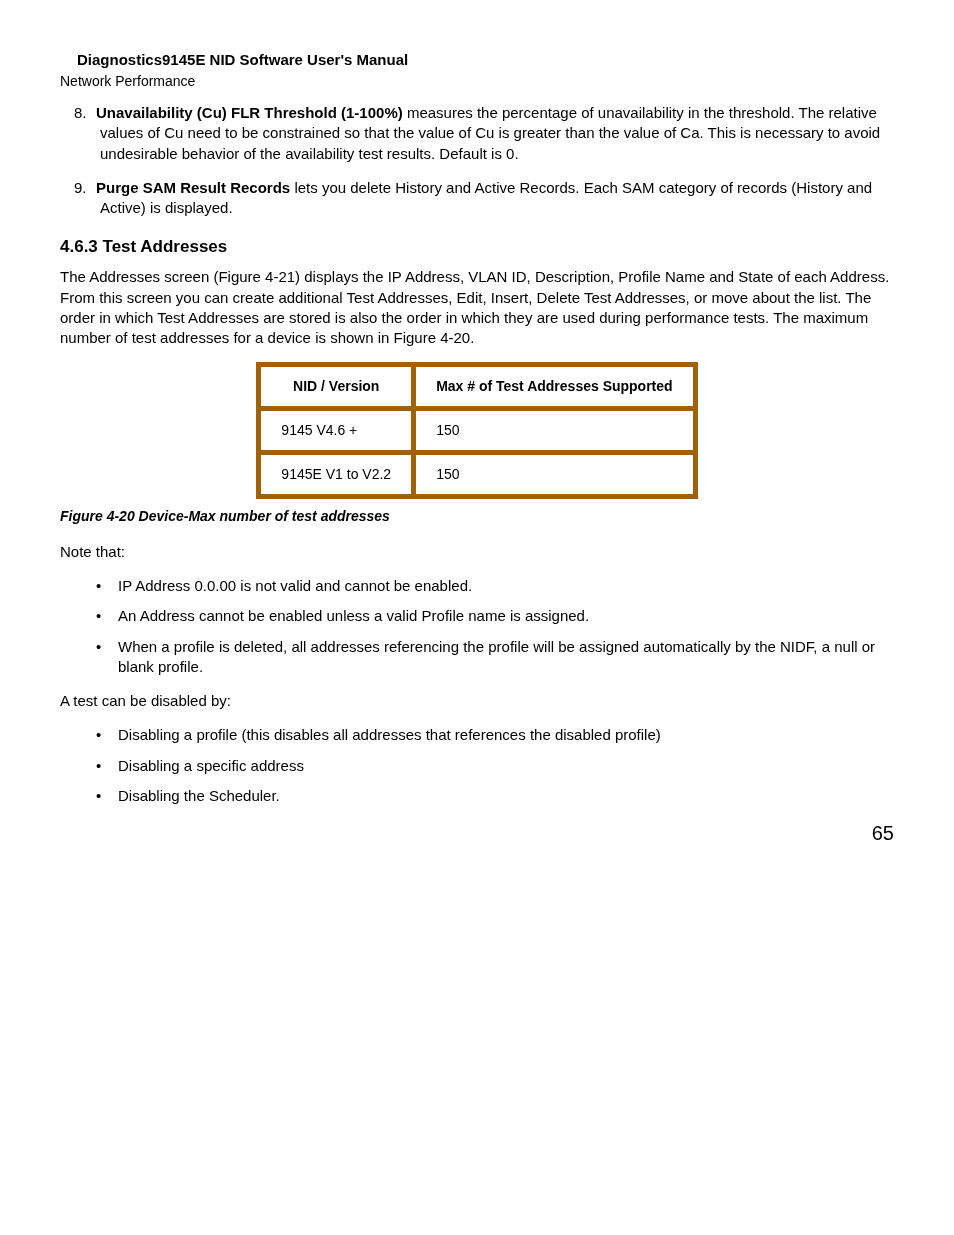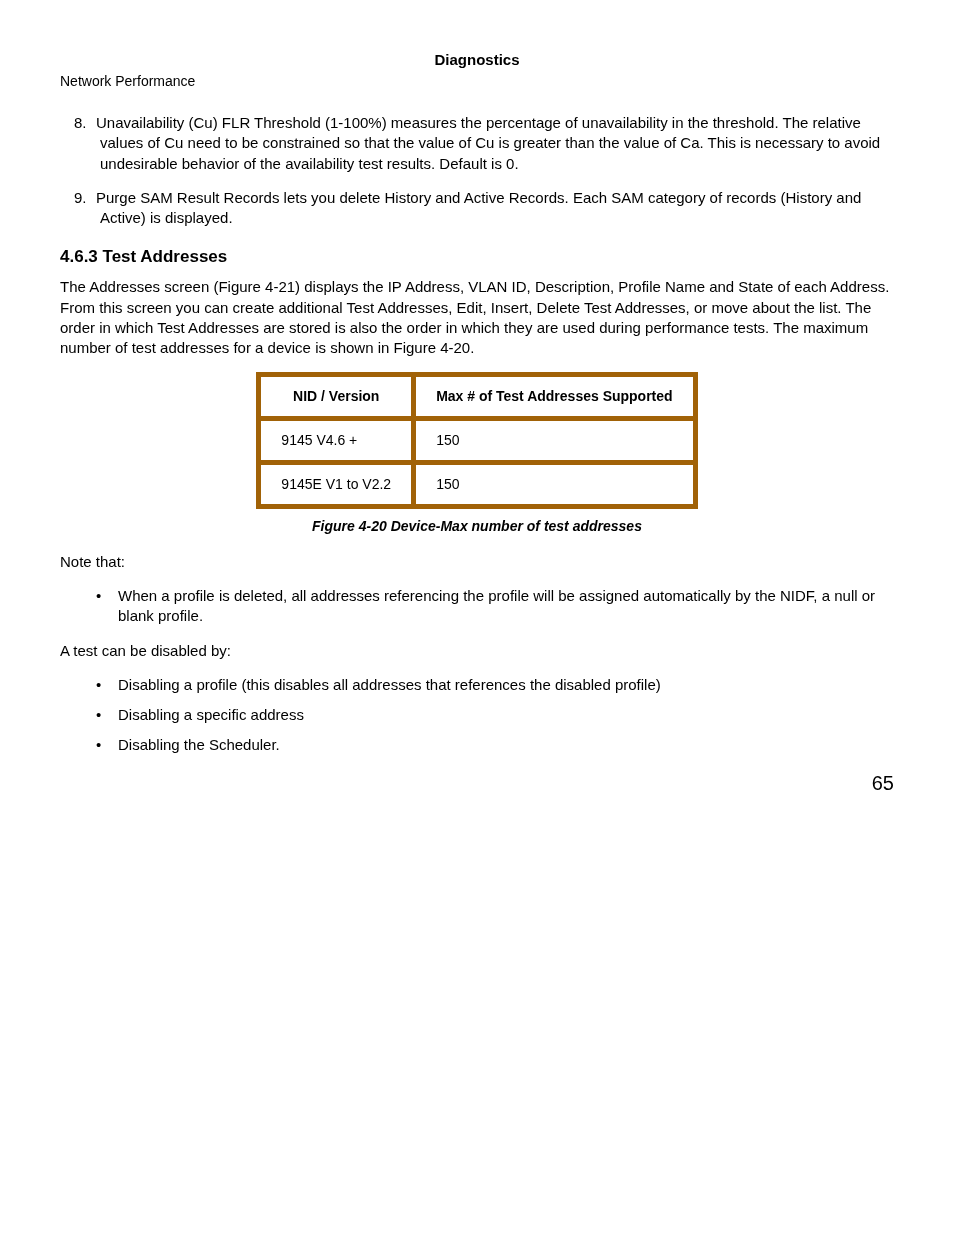--- a/index.html
+++ b/index.html
@@ -6,50 +6,51 @@
     font-family: Arial, Helvetica, sans-serif;
     font-size: 15px;
     color: #000;
     background: #fff;
     margin: 0;
     padding: 50px 60px 40px 60px;
     width: 954px;
     box-sizing: border-box;
     line-height: 1.35;
   }
-  .header { display: flex; justify-content: center; font-weight: bold; }
-  .subheader { font-size: 14px; margin-top: 2px; margin-bottom: 22px; }
+  .header { display: flex; justify-content: flex-start; font-weight: bold; margin-left: 17px; }
+  .subheader { font-size: 14px; margin-top: 2px; margin-bottom: 12px; }
   ol.numbered { list-style: none; padding-left: 40px; margin: 0; }
   ol.numbered > li { margin-bottom: 14px; text-align: left; }
   ol.numbered .num { display: inline-block; width: 22px; margin-left: -26px; }
-  .bold { font-weight: normal; }
+  .bold { font-weight: bold; }
   h2.section { font-size: 17px; font-weight: bold; margin: 18px 0 8px 0; }
   p.body { margin: 0 0 14px 0; }
   table.dev {
     border-collapse: collapse;
     margin: 6px auto 8px auto;
     font-size: 14px;
   }
   table.dev th, table.dev td {
     border: 5px solid #a16207;
     padding: 10px 20px;
   }
   table.dev th { font-weight: bold; text-align: center; }
   table.dev td.cnum { text-align: left; }
-  .caption { text-align: center; font-style: italic; font-weight: bold; font-size: 14px; margin-bottom: 16px; }
+  .caption { font-style: italic; font-weight: bold; font-size: 14px; margin-bottom: 16px; }
   ul.bullets { list-style: none; padding-left: 58px; margin: 0 0 14px 0; }
   ul.bullets > li { margin-bottom: 10px; position: relative; }
   ul.bullets > li::before { content: "•"; position: absolute; left: -22px; }
   .pagenum { text-align: right; font-size: 20px; }
 </style>
 </head>
 <body>
 
 <div class="header">
   <span>Diagnostics</span>
+  <span>9145E NID Software User's Manual</span>
 </div>
 <div class="subheader">Network Performance</div>
 
 <ol class="numbered">
   <li>
     <span class="num">8.</span><span class="bold">Unavailability (Cu) FLR Threshold (1-100%)</span><span>  measures the percentage of unavailability in the threshold. The relative values of Cu need to be constrained so that the value of Cu is greater than the value of Ca. This is necessary to avoid undesirable behavior of the availability test results. Default is 0.</span>
   </li>
   <li>
     <span class="num">9.</span><span class="bold">Purge SAM Result Records</span><span> lets you delete History and Active Records. Each SAM category of records (History and Active) is displayed.</span>
   </li>
@@ -74,20 +75,22 @@
       <td>9145E V1 to V2.2</td>
       <td class="cnum">150</td>
     </tr>
   </tbody>
 </table>
 
 <div class="caption">Figure 4-20  Device-Max number of test addresses</div>
 
 <p class="body">Note that:</p>
 <ul class="bullets">
+  <li>IP Address 0.0.00 is not valid and cannot be enabled.</li>
+  <li>An Address cannot be enabled unless a valid Profile name is assigned.</li>
   <li>When a profile is deleted, all addresses referencing the profile will be assigned automatically by the NIDF, a null or blank profile.</li>
 </ul>
 
 <p class="body">A test can be disabled by:</p>
 <ul class="bullets">
   <li>Disabling a profile (this disables all addresses that references the disabled profile)</li>
   <li>Disabling a specific address</li>
   <li>Disabling the Scheduler.</li>
 </ul>
 

